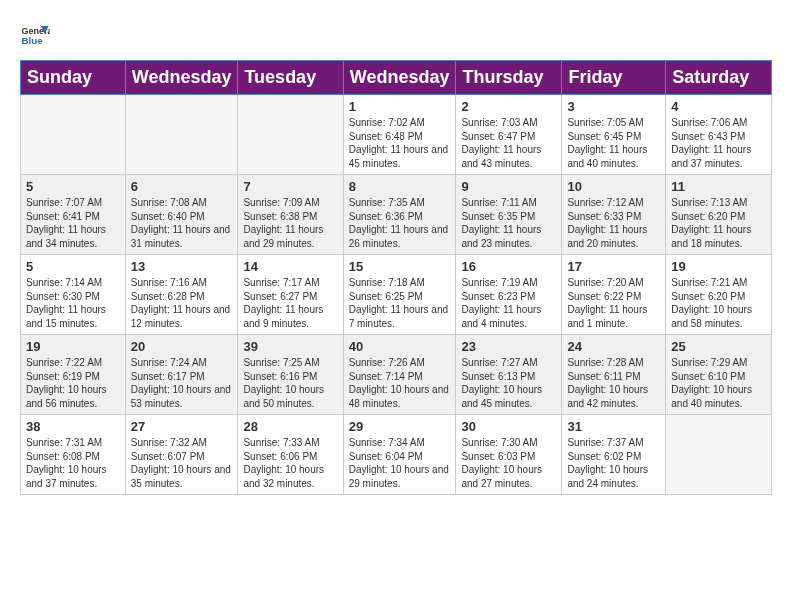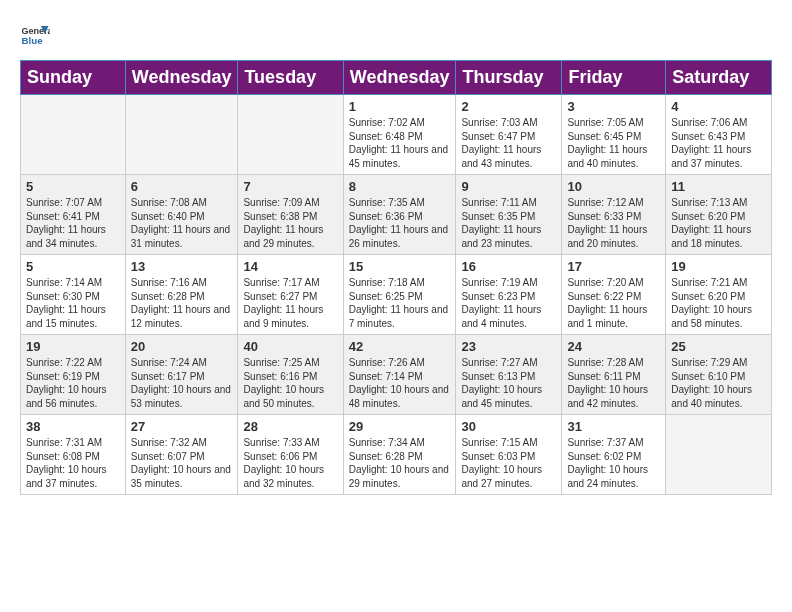--- a/index.html
+++ b/index.html
@@ -236,27 +236,27 @@
 Sunset: 6:19 PM
 Daylight: 10 hours and 56 minutes.</div>
         </td>
         <td>
           <div class="day-number">20</div>
           <div class="day-info">Sunrise: 7:24 AM
 Sunset: 6:17 PM
 Daylight: 10 hours and 53 minutes.</div>
         </td>
         <td>
-          <div class="day-number">40</div>
+          <div class="day-number">39</div>
           <div class="day-info">Sunrise: 7:25 AM
 Sunset: 6:16 PM
 Daylight: 10 hours and 50 minutes.</div>
         </td>
         <td>
-          <div class="day-number">42</div>
+          <div class="day-number">40</div>
           <div class="day-info">Sunrise: 7:26 AM
 Sunset: 7:14 PM
 Daylight: 10 hours and 48 minutes.</div>
         </td>
         <td>
           <div class="day-number">23</div>
           <div class="day-info">Sunrise: 7:27 AM
 Sunset: 6:13 PM
 Daylight: 10 hours and 45 minutes.</div>
         </td>
@@ -288,26 +288,26 @@
         </td>
         <td>
           <div class="day-number">28</div>
           <div class="day-info">Sunrise: 7:33 AM
 Sunset: 6:06 PM
 Daylight: 10 hours and 32 minutes.</div>
         </td>
         <td>
           <div class="day-number">29</div>
           <div class="day-info">Sunrise: 7:34 AM
-Sunset: 6:28 PM
+Sunset: 6:04 PM
 Daylight: 10 hours and 29 minutes.</div>
         </td>
         <td>
           <div class="day-number">30</div>
-          <div class="day-info">Sunrise: 7:15 AM
+          <div class="day-info">Sunrise: 7:30 AM
 Sunset: 6:03 PM
 Daylight: 10 hours and 27 minutes.</div>
         </td>
         <td>
           <div class="day-number">31</div>
           <div class="day-info">Sunrise: 7:37 AM
 Sunset: 6:02 PM
 Daylight: 10 hours and 24 minutes.</div>
         </td>
         <td class="empty"></td>

